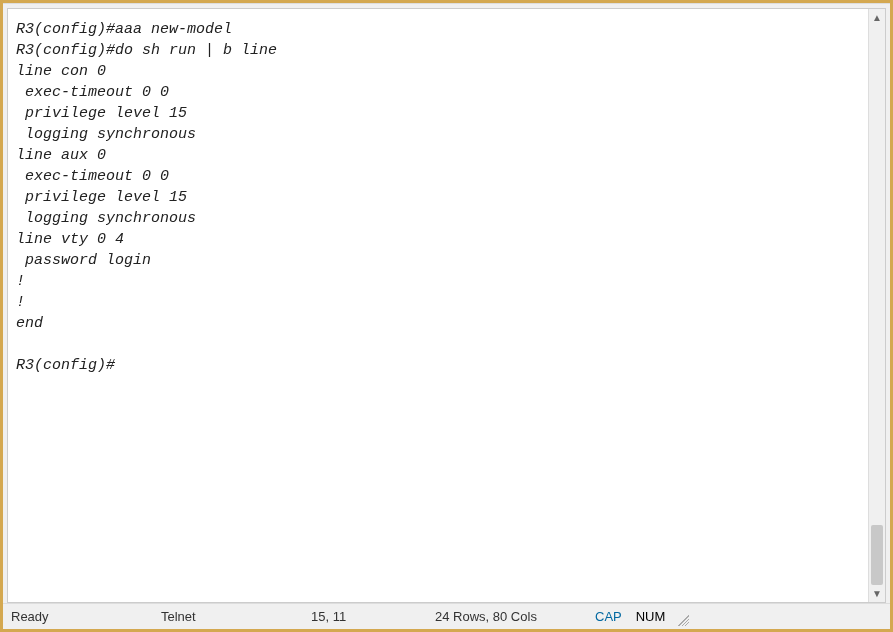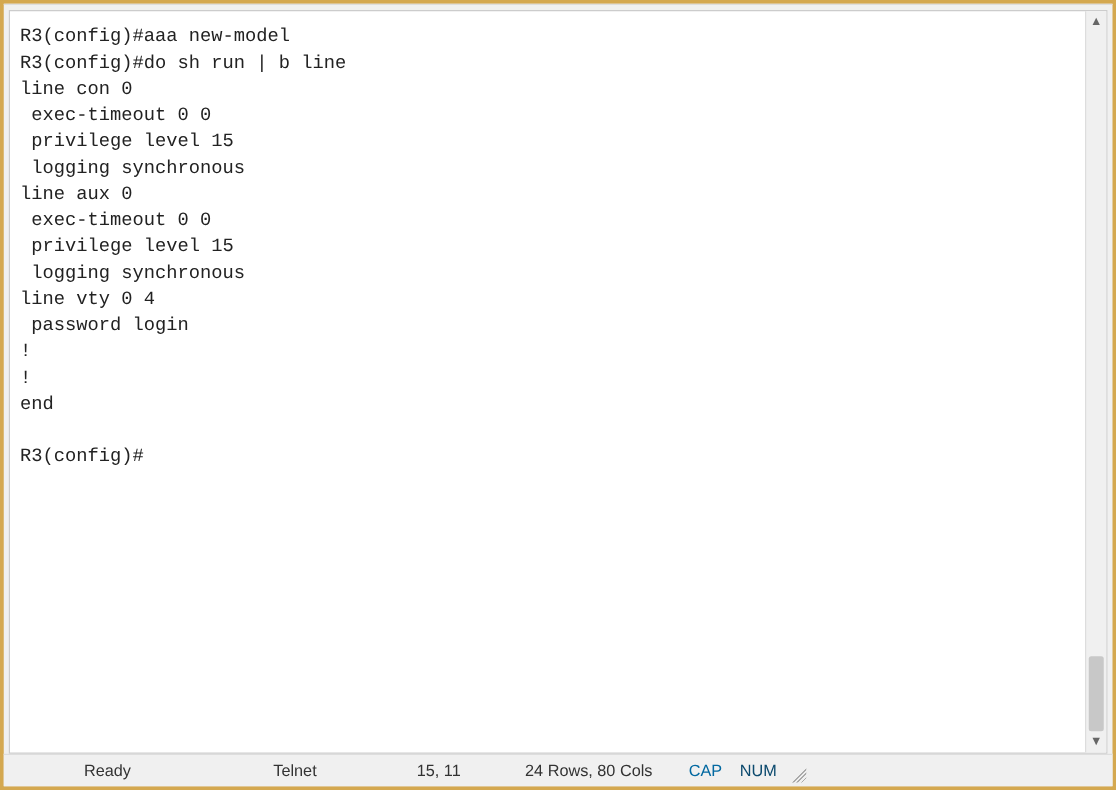--- a/index.html
+++ b/index.html
@@ -72,20 +72,21 @@
     }
     .terminal {
       flex: 1;
       padding: 10px 8px 8px 8px;
       font-family: "Courier New", monospace;
       font-size: 15px;
       line-height: 1.4;
       color: #222;
       white-space: pre;
       overflow: hidden;
+      font-style: italic;
     }
     .scrollbar {
       width: 17px;
       background: #f0f0f0;
       border-left: 1px solid #ddd;
       display: flex;
       flex-direction: column;
     }
     .scroll-arrow {
       height: 17px;
@@ -113,28 +114,28 @@
       height: 26px;
       background: #f0f0f0;
       border-top: 1px solid #ddd;
       display: flex;
       align-items: center;
       padding: 0 8px;
       font-size: 13px;
       color: #333;
       gap: 0;
     }
-    .status-item { white-space: nowrap; text-align: center; }
+    .status-item { white-space: nowrap; }
     .s-ready { width: 150px; }
     .s-conn { width: 150px; }
     .s-pos { width: 80px; }
-    .s-size { width: 160px; }
+    .s-size { width: 160px; margin-left: 44px; }
     .s-term { width: 160px; }
     .s-cap { color: #0369a1; margin-right: 14px; }
-    .s-num { color: #0c4a6e; font-weight: 500; margin-right: 10px; }
+    .s-num { color: #000000; font-weight: 500; margin-right: 10px; }
     .resize-grip {
       width: 14px;
       height: 14px;
       align-self: flex-end;
       margin-bottom: 3px;
       background:
         linear-gradient(135deg, transparent 60%, #aaa 60%, #aaa 65%, transparent 65%,
                         transparent 72%, #aaa 72%, #aaa 77%, transparent 77%,
                         transparent 84%, #aaa 84%, #aaa 89%, transparent 89%);
     }

